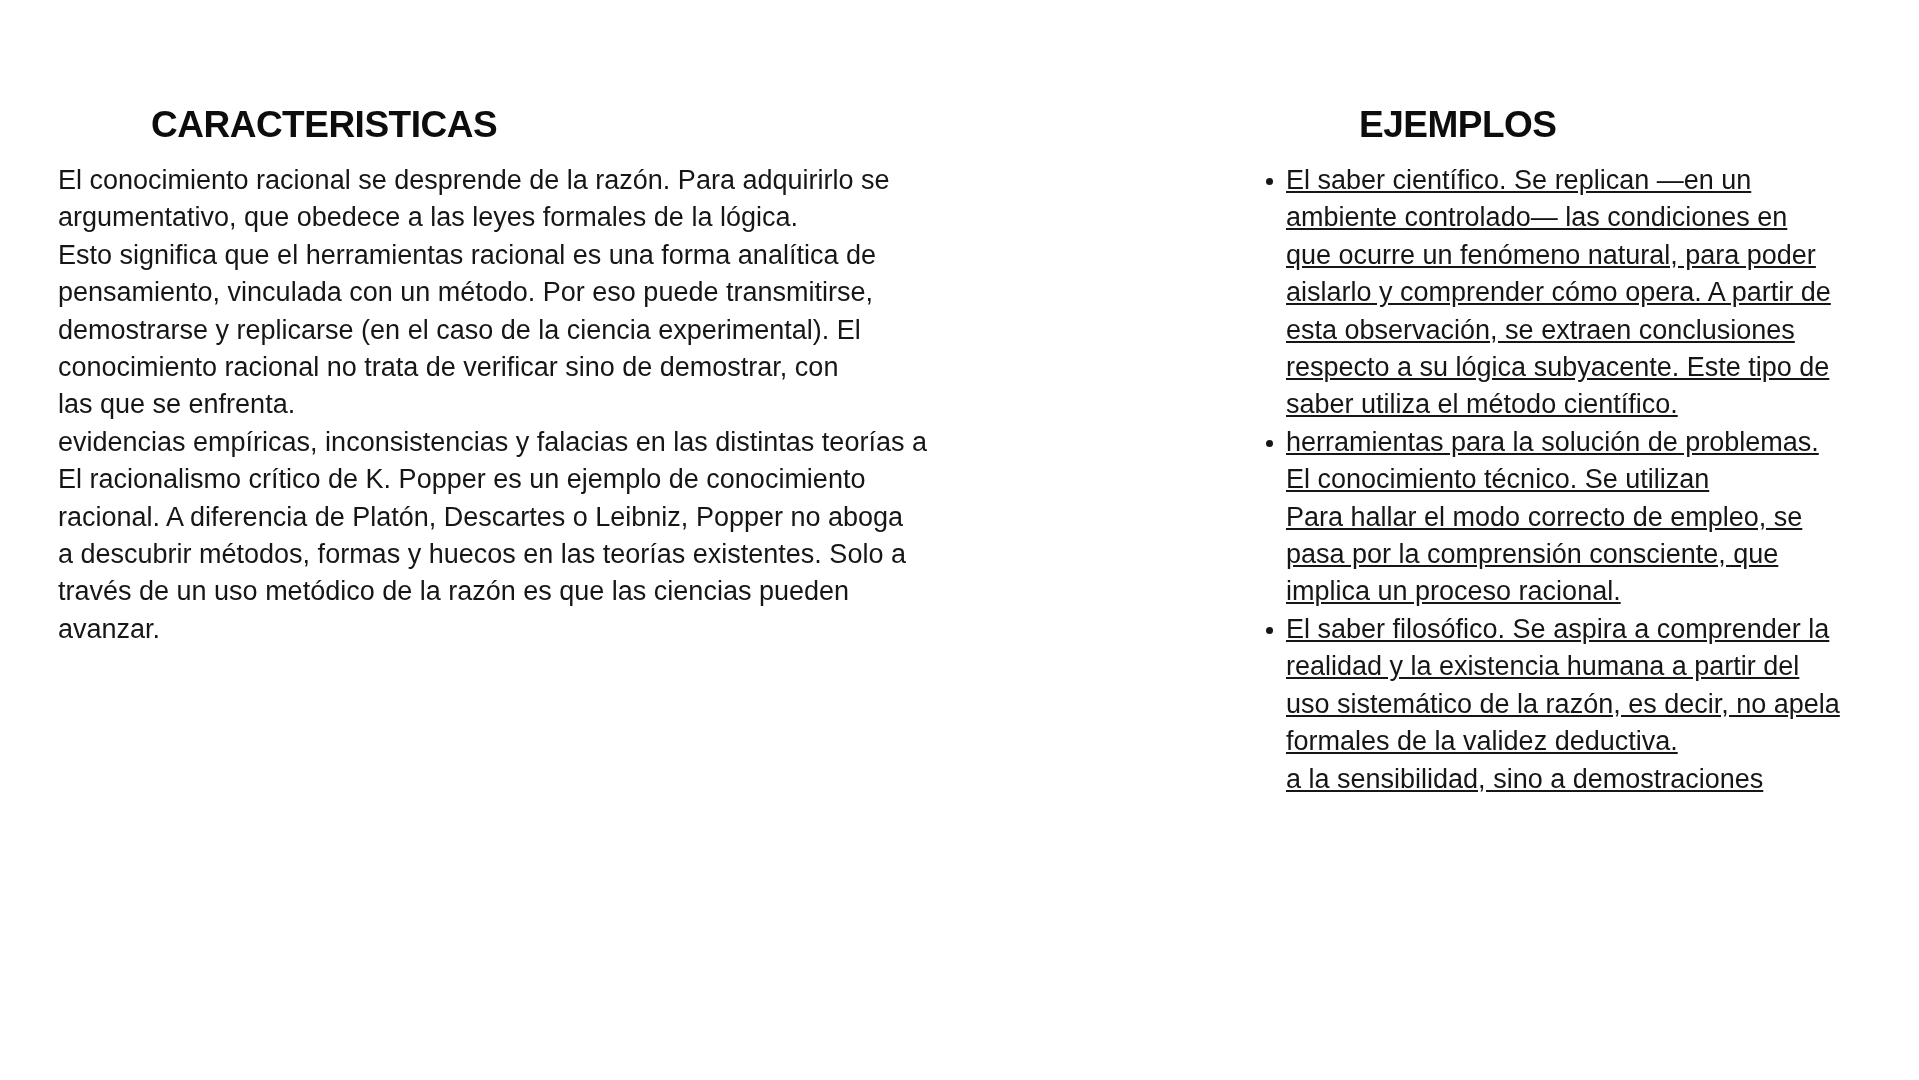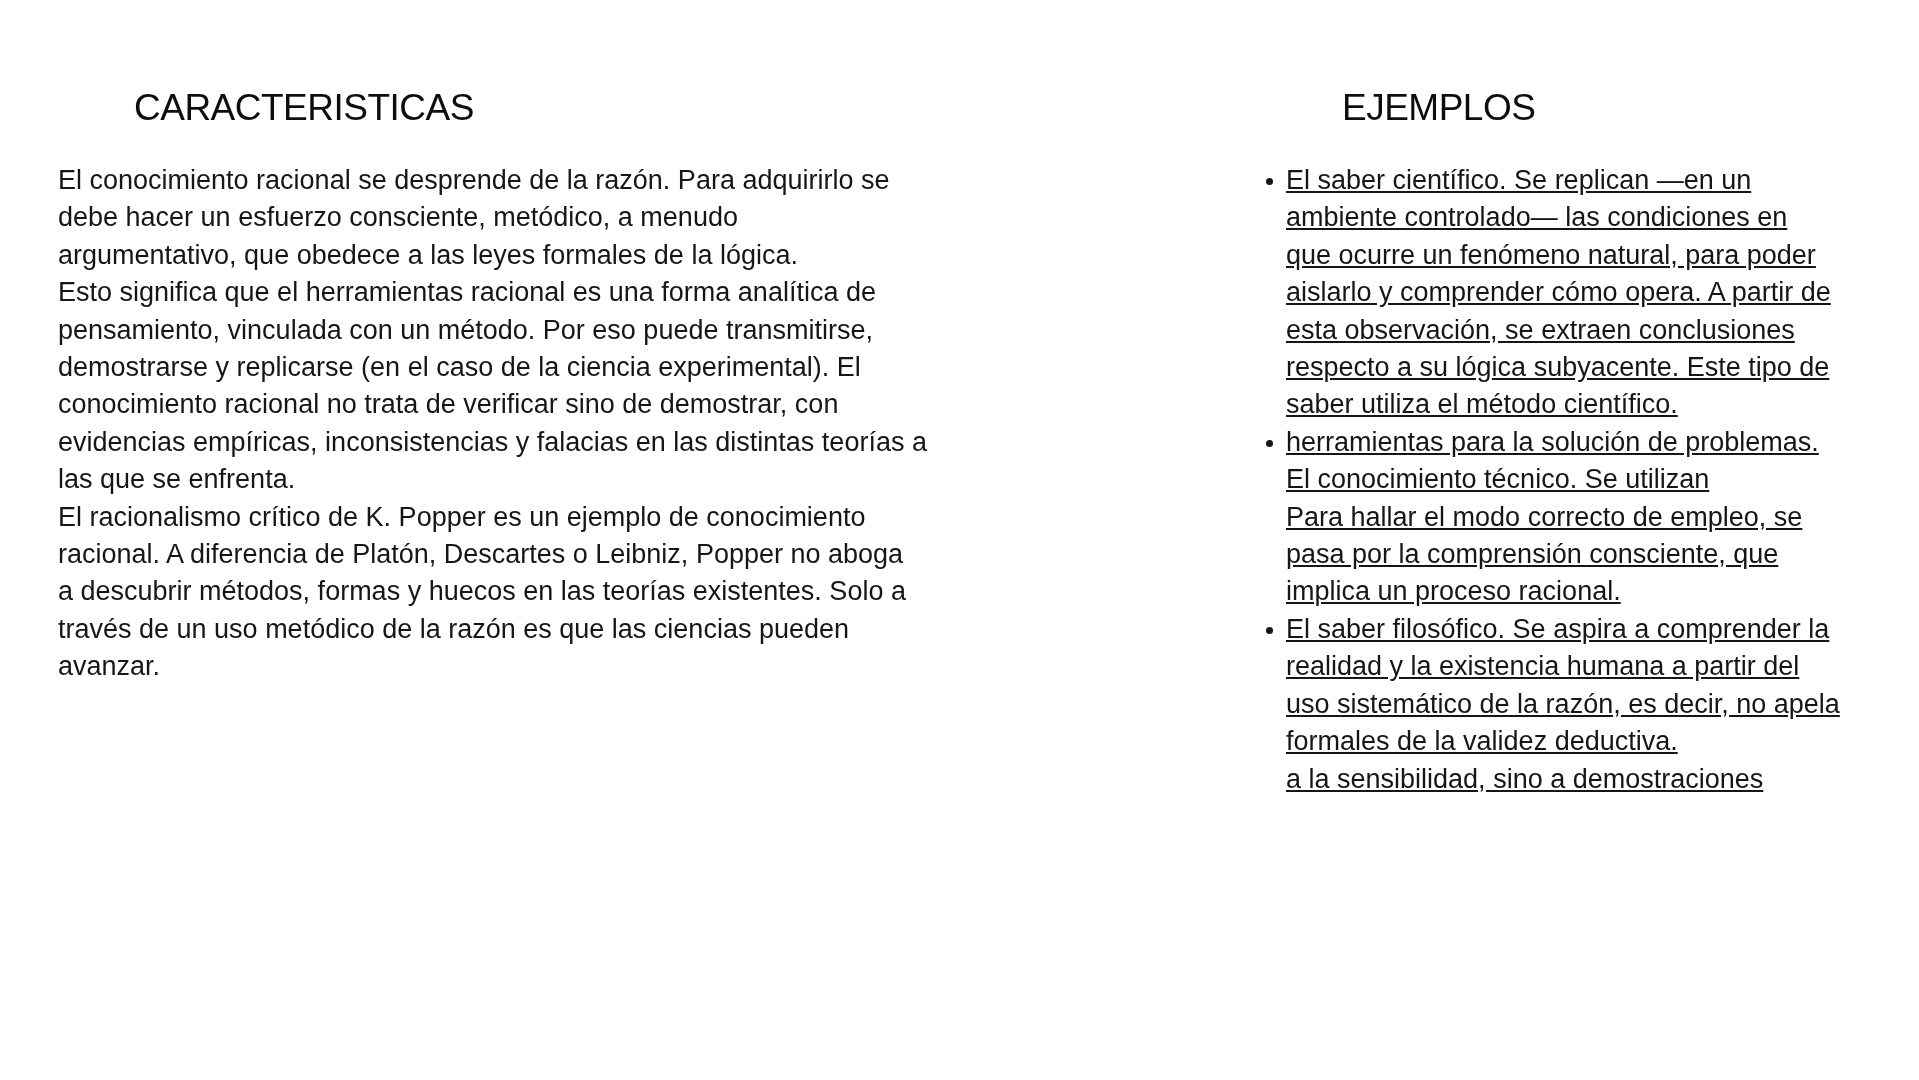--- a/index.html
+++ b/index.html
@@ -1,18 +1,18 @@
 <!DOCTYPE html>
 <html><head>
 <meta charset="utf-8">
 <style>
   html, body { margin:0; padding:0; background:#ffffff; }
   body { width:1919px; height:1080px; position:relative; overflow:hidden;
          font-family:"Liberation Sans", "DejaVu Sans", sans-serif; color:#111111; }
-  .heading { position:absolute; margin:0; font-weight:normal; font-size:37px;
+  .heading { position:absolute; margin:17px; font-weight:bold; font-size:37px;
              letter-spacing:-0.5px; color:#0d0d0d; line-height:44px; }
   #h-left { left:134px; top:86px; }
   #h-right { left:1342px; top:86px; }
   .body-col { position:absolute; font-size:27px; line-height:37.4px; color:#161616; }
   #left-col { left:58px; top:162px; width:1000px; }
   #left-col p { margin:0; }
   #right-col { left:1266px; top:162px; width:700px;text-decoration:underline; }
   #right-col ul { list-style:none; margin:0; padding:0; }
   #right-col li { position:relative; padding-left:20px; margin:0; }
   #right-col li .bullet { position:absolute; left:0; top:16px; width:7px; height:7px;
@@ -20,30 +20,29 @@
   .line { display:block; white-space:nowrap; }
 </style>
 </head>
 <body>
 
 <h1 id="h-left" class="heading">CARACTERISTICAS</h1>
 
 <div id="left-col" class="body-col">
   <p>
     <span class="line">El conocimiento racional se desprende de la razón. Para adquirirlo se</span>
-    <span class="line">debe hacer un esfuerzo consciente, metódico, a menudo</span>
     <span class="line">argumentativo, que obedece a las leyes formales de la lógica.</span>
   </p>
   <p>
     <span class="line">Esto significa que el herramientas racional es una forma analítica de</span>
     <span class="line">pensamiento, vinculada con un método. Por eso puede transmitirse,</span>
     <span class="line">demostrarse y replicarse (en el caso de la ciencia experimental). El</span>
     <span class="line">conocimiento racional no trata de verificar sino de demostrar, con</span>
+    <span class="line">las que se enfrenta.</span>
     <span class="line">evidencias empíricas, inconsistencias y falacias en las distintas teorías a</span>
-    <span class="line">las que se enfrenta.</span>
   </p>
   <p>
     <span class="line">El racionalismo crítico de K. Popper es un ejemplo de conocimiento</span>
     <span class="line">racional. A diferencia de Platón, Descartes o Leibniz, Popper no aboga</span>
     <span class="line">a descubrir métodos, formas y huecos en las teorías existentes. Solo a</span>
     <span class="line">través de un uso metódico de la razón es que las ciencias pueden</span>
     <span class="line">avanzar.</span>
   </p>
 </div>
 

